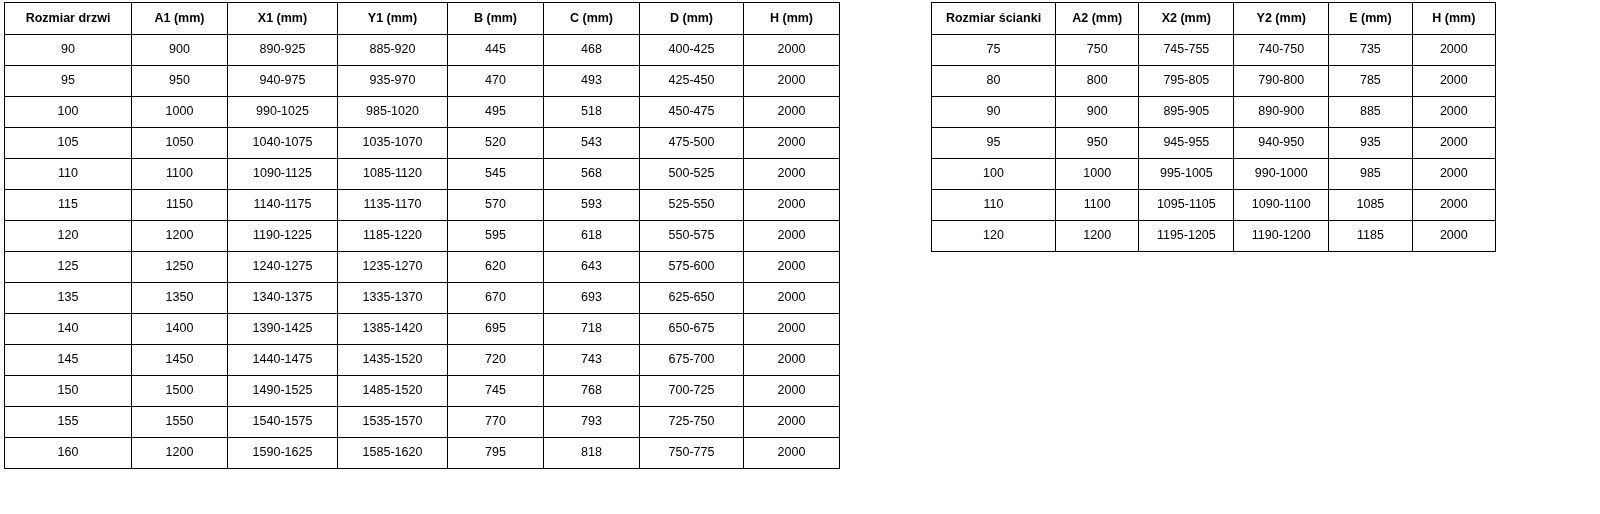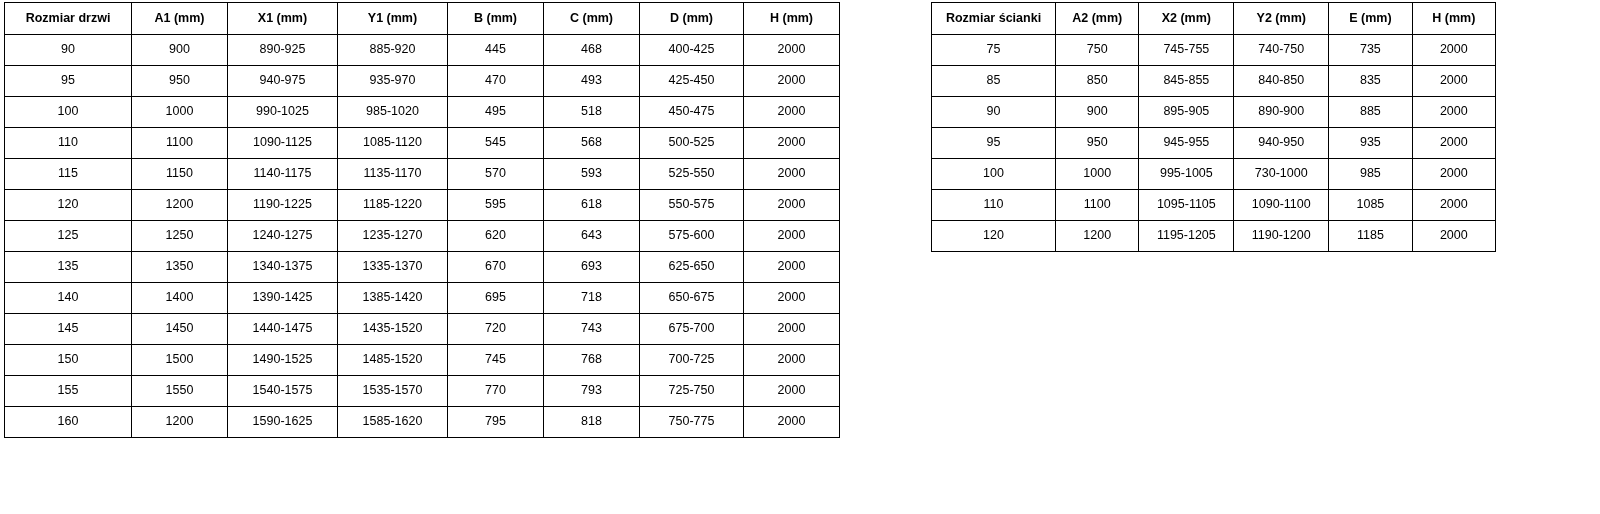--- a/index.html
+++ b/index.html
@@ -121,20 +121,30 @@
           <td>100</td>
           <td>1000</td>
           <td>990-1025</td>
           <td>985-1020</td>
           <td>495</td>
           <td>518</td>
           <td>450-475</td>
           <td>2000</td>
         </tr>
         <tr>
+          <td>105</td>
+          <td>1050</td>
+          <td>1040-1075</td>
+          <td>1035-1070</td>
+          <td>520</td>
+          <td>543</td>
+          <td>475-500</td>
+          <td>2000</td>
+        </tr>
+        <tr>
           <td>110</td>
           <td>1100</td>
           <td>1090-1125</td>
           <td>1085-1120</td>
           <td>545</td>
           <td>568</td>
           <td>500-525</td>
           <td>2000</td>
         </tr>
         <tr>
@@ -254,25 +264,25 @@
       <tbody>
         <tr>
           <td>75</td>
           <td>750</td>
           <td>745-755</td>
           <td>740-750</td>
           <td>735</td>
           <td>2000</td>
         </tr>
         <tr>
-          <td>85</td>
-          <td>850</td>
-          <td>845-855</td>
-          <td>840-850</td>
-          <td>835</td>
+          <td>80</td>
+          <td>800</td>
+          <td>795-805</td>
+          <td>790-800</td>
+          <td>785</td>
           <td>2000</td>
         </tr>
         <tr>
           <td>90</td>
           <td>900</td>
           <td>895-905</td>
           <td>890-900</td>
           <td>885</td>
           <td>2000</td>
         </tr>
@@ -281,21 +291,21 @@
           <td>950</td>
           <td>945-955</td>
           <td>940-950</td>
           <td>935</td>
           <td>2000</td>
         </tr>
         <tr>
           <td>100</td>
           <td>1000</td>
           <td>995-1005</td>
-          <td>730-1000</td>
+          <td>990-1000</td>
           <td>985</td>
           <td>2000</td>
         </tr>
         <tr>
           <td>110</td>
           <td>1100</td>
           <td>1095-1105</td>
           <td>1090-1100</td>
           <td>1085</td>
           <td>2000</td>

